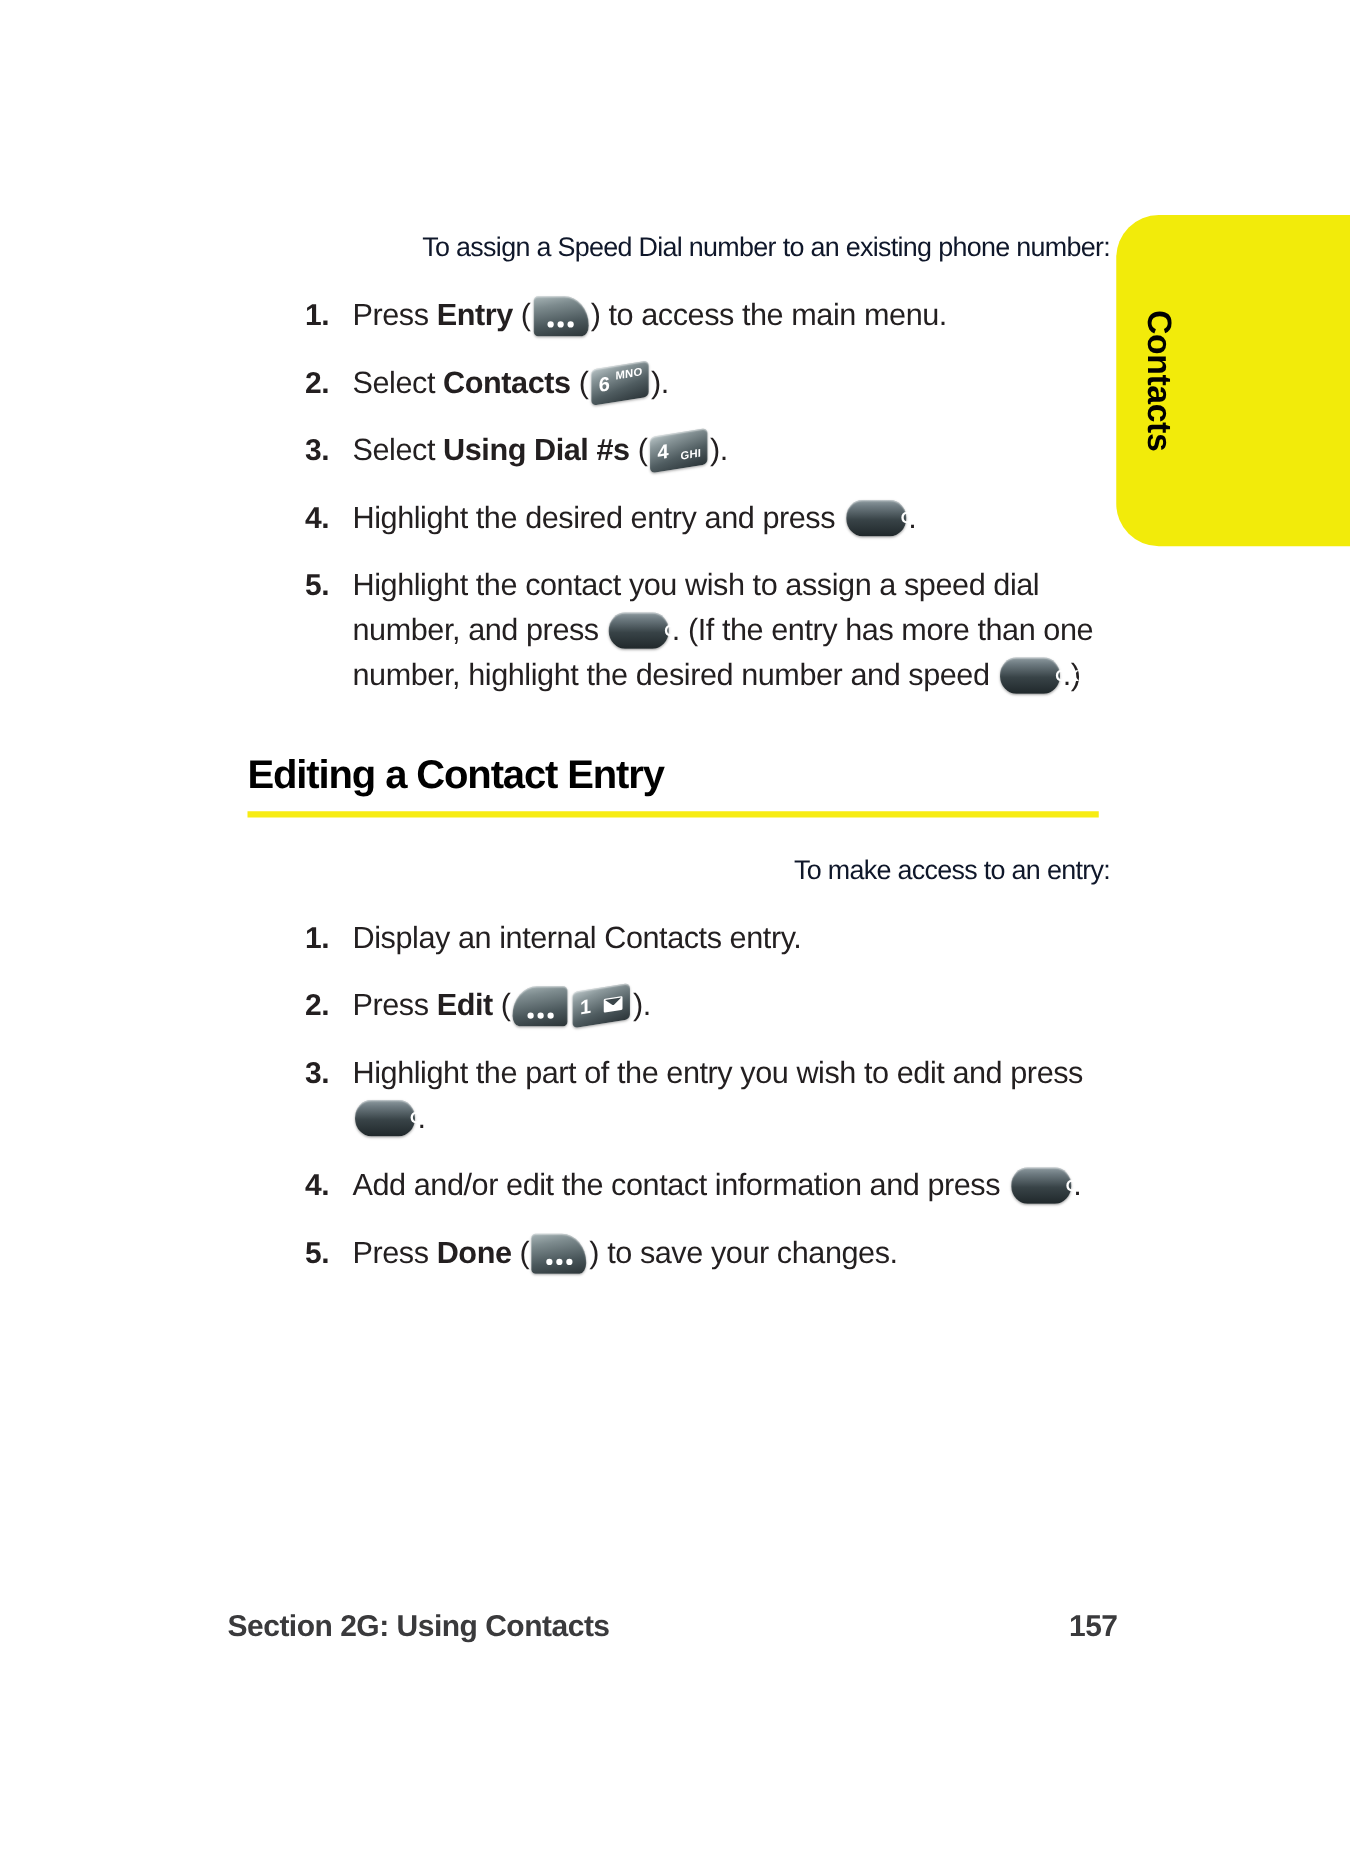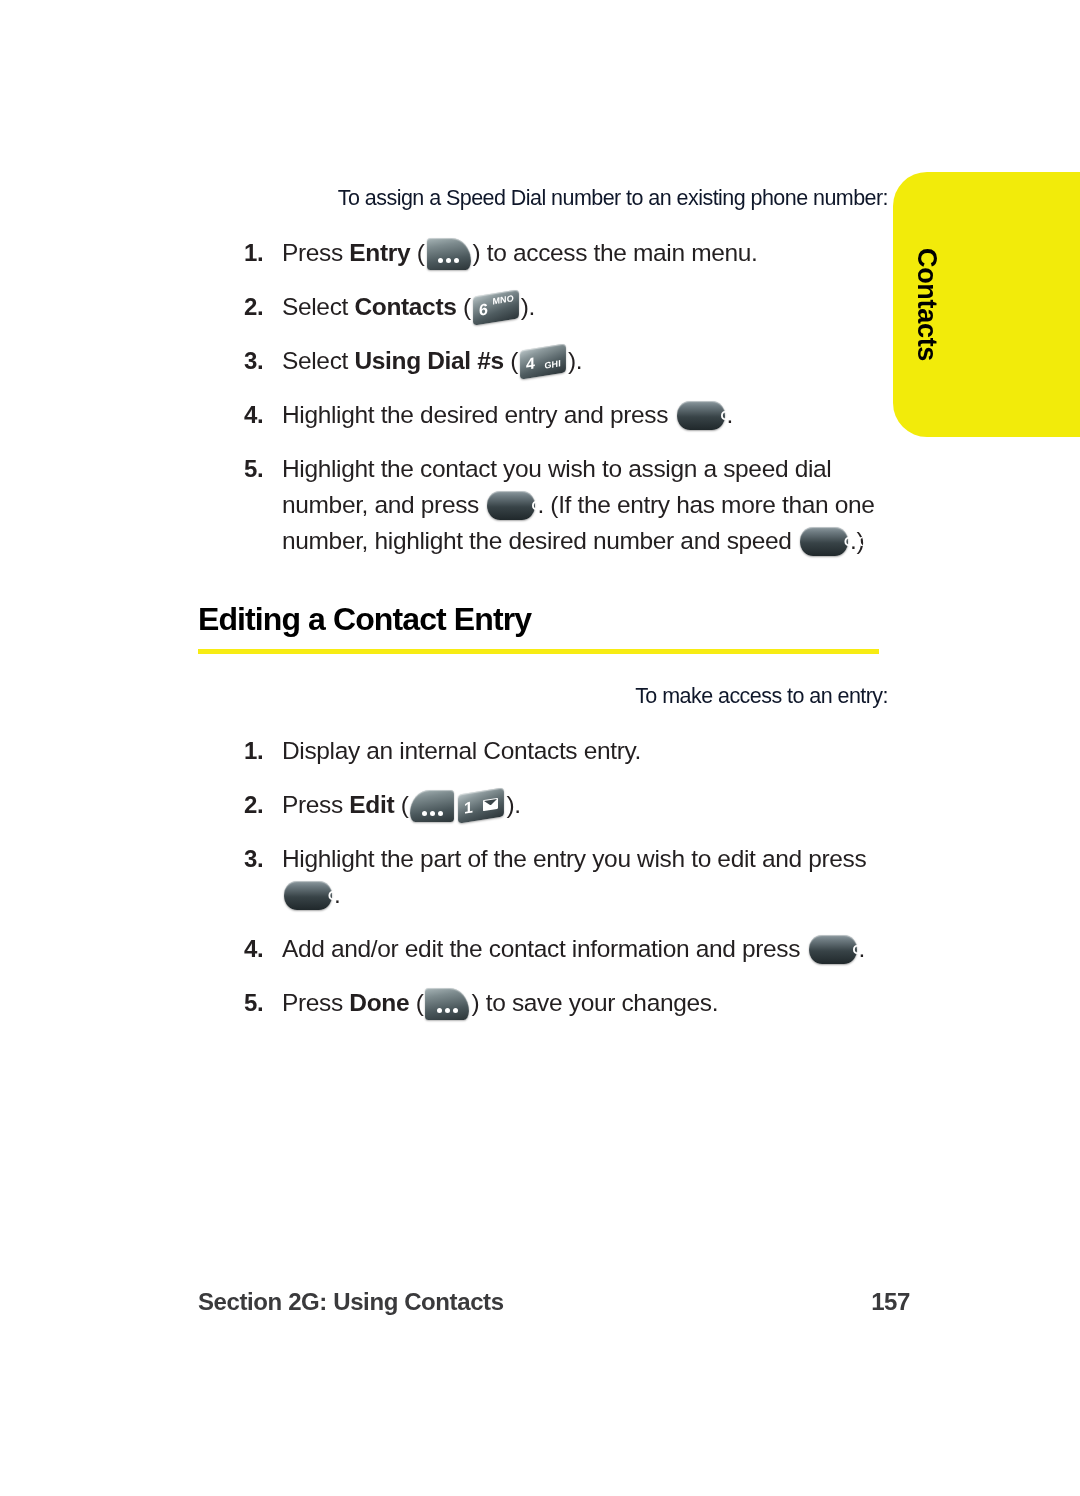--- a/index.html
+++ b/index.html
@@ -214,21 +214,21 @@
     height: 5px;
     border-radius: 50%;
     background: #ffffff;
     margin: 0 1.5px;
   }
   .key-soft.mirror .dots { bottom: 6px; }
 
   
   .footer {
     position: absolute;
-    left: 198px;
+    left: 182px;
     top: 1288px;
     width: 712px;
     display: flex;
     justify-content: space-between;
     align-items: center;
     font-size: 24px;
     font-weight: bold;
     letter-spacing: -0.4px;
     color: #3a3a3c;
   }

